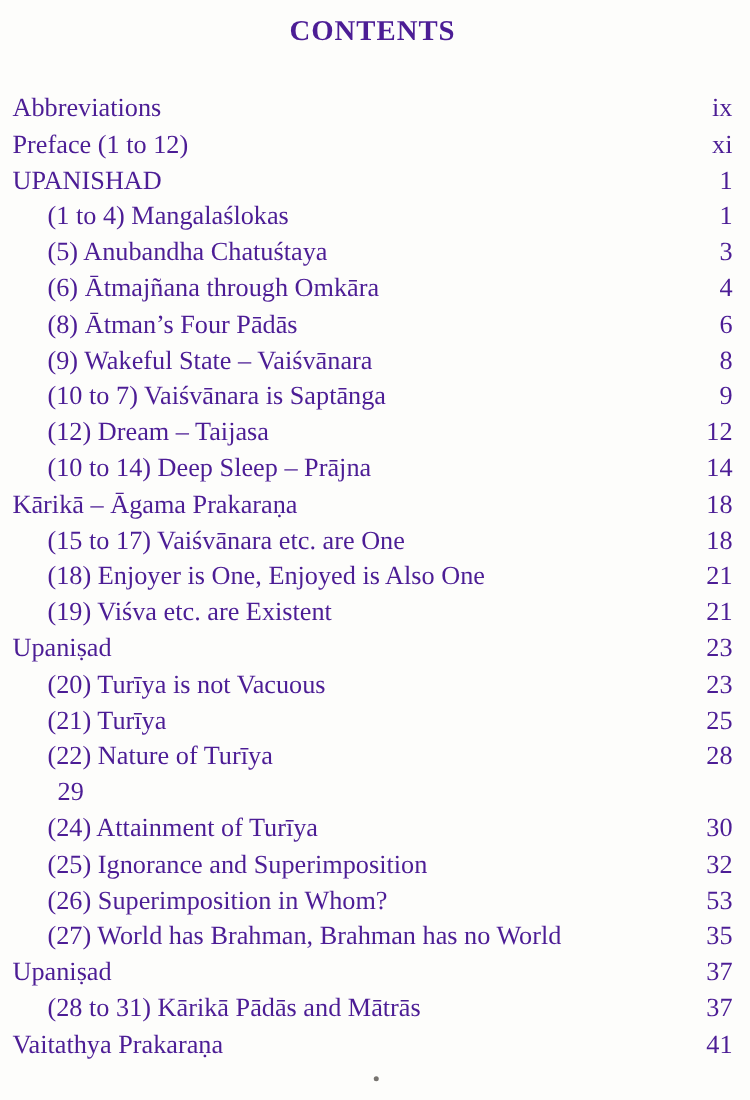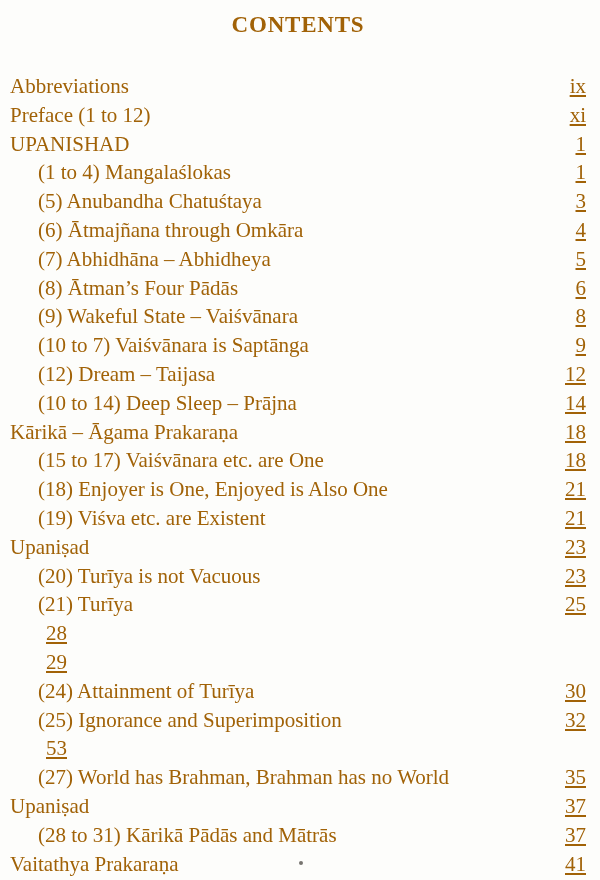--- a/index.html
+++ b/index.html
@@ -6,21 +6,21 @@
     margin: 0;
     padding: 0;
     background: #ffffff;
   }
   .page {
     position: relative;
     width: 600px;
     height: 880px;
     box-sizing: border-box;
     background: #fdfdfb;
-    color: #a16207;
+    color: #4c1d95;
     font-family: "Liberation Serif", serif;
     padding: 8px 14px 0 10px;
     overflow: hidden;
   }
   .title {
     margin: 4px 0 0 0;
     text-align: center;
     font-size: 23px;
     font-weight: bold;
     letter-spacing: 0.8px;
@@ -37,21 +37,20 @@
     line-height: 28.8px;
   }
   .row .label {
     white-space: nowrap;
   }
   .row.indent-1 {
     padding-left: 28px;
   }
   .row .page-num {
     padding-left: 8px;
-    text-decoration: underline;
   }
   .artifact-dot {
     position: absolute;
     left: 299px;
     top: 861px;
     width: 4px;
     height: 4px;
     border-radius: 50%;
     background: #4a4540;
     opacity: 0.75;
@@ -80,24 +79,20 @@
         <span class="label">(1 to 4) Mangalaślokas</span>
         <span class="page-num">1</span>
       </div>
       <div class="row indent-1">
         <span class="label">(5) Anubandha Chatuśtaya</span>
         <span class="page-num">3</span>
       </div>
       <div class="row indent-1">
         <span class="label">(6) Ātmajñana through Omkāra</span>
         <span class="page-num">4</span>
-      </div>
-      <div class="row indent-1">
-        <span class="label">(7) Abhidhāna – Abhidheya</span>
-        <span class="page-num">5</span>
       </div>
       <div class="row indent-1">
         <span class="label">(8) Ātman’s Four Pādās</span>
         <span class="page-num">6</span>
       </div>
       <div class="row indent-1">
         <span class="label">(9) Wakeful State – Vaiśvānara</span>
         <span class="page-num">8</span>
       </div>
       <div class="row indent-1">
@@ -134,34 +129,36 @@
       </div>
       <div class="row indent-1">
         <span class="label">(20) Turīya is not Vacuous</span>
         <span class="page-num">23</span>
       </div>
       <div class="row indent-1">
         <span class="label">(21) Turīya</span>
         <span class="page-num">25</span>
       </div>
       <div class="row indent-1">
+        <span class="label">(22) Nature of Turīya</span>
         <span class="page-num">28</span>
       </div>
       <div class="row indent-1">
         <span class="page-num">29</span>
       </div>
       <div class="row indent-1">
         <span class="label">(24) Attainment of Turīya</span>
         <span class="page-num">30</span>
       </div>
       <div class="row indent-1">
         <span class="label">(25) Ignorance and Superimposition</span>
         <span class="page-num">32</span>
       </div>
       <div class="row indent-1">
+        <span class="label">(26) Superimposition in Whom?</span>
         <span class="page-num">53</span>
       </div>
       <div class="row indent-1">
         <span class="label">(27) World has Brahman, Brahman has no World</span>
         <span class="page-num">35</span>
       </div>
       <div class="row indent-0">
         <span class="label">Upaniṣad</span>
         <span class="page-num">37</span>
       </div>

